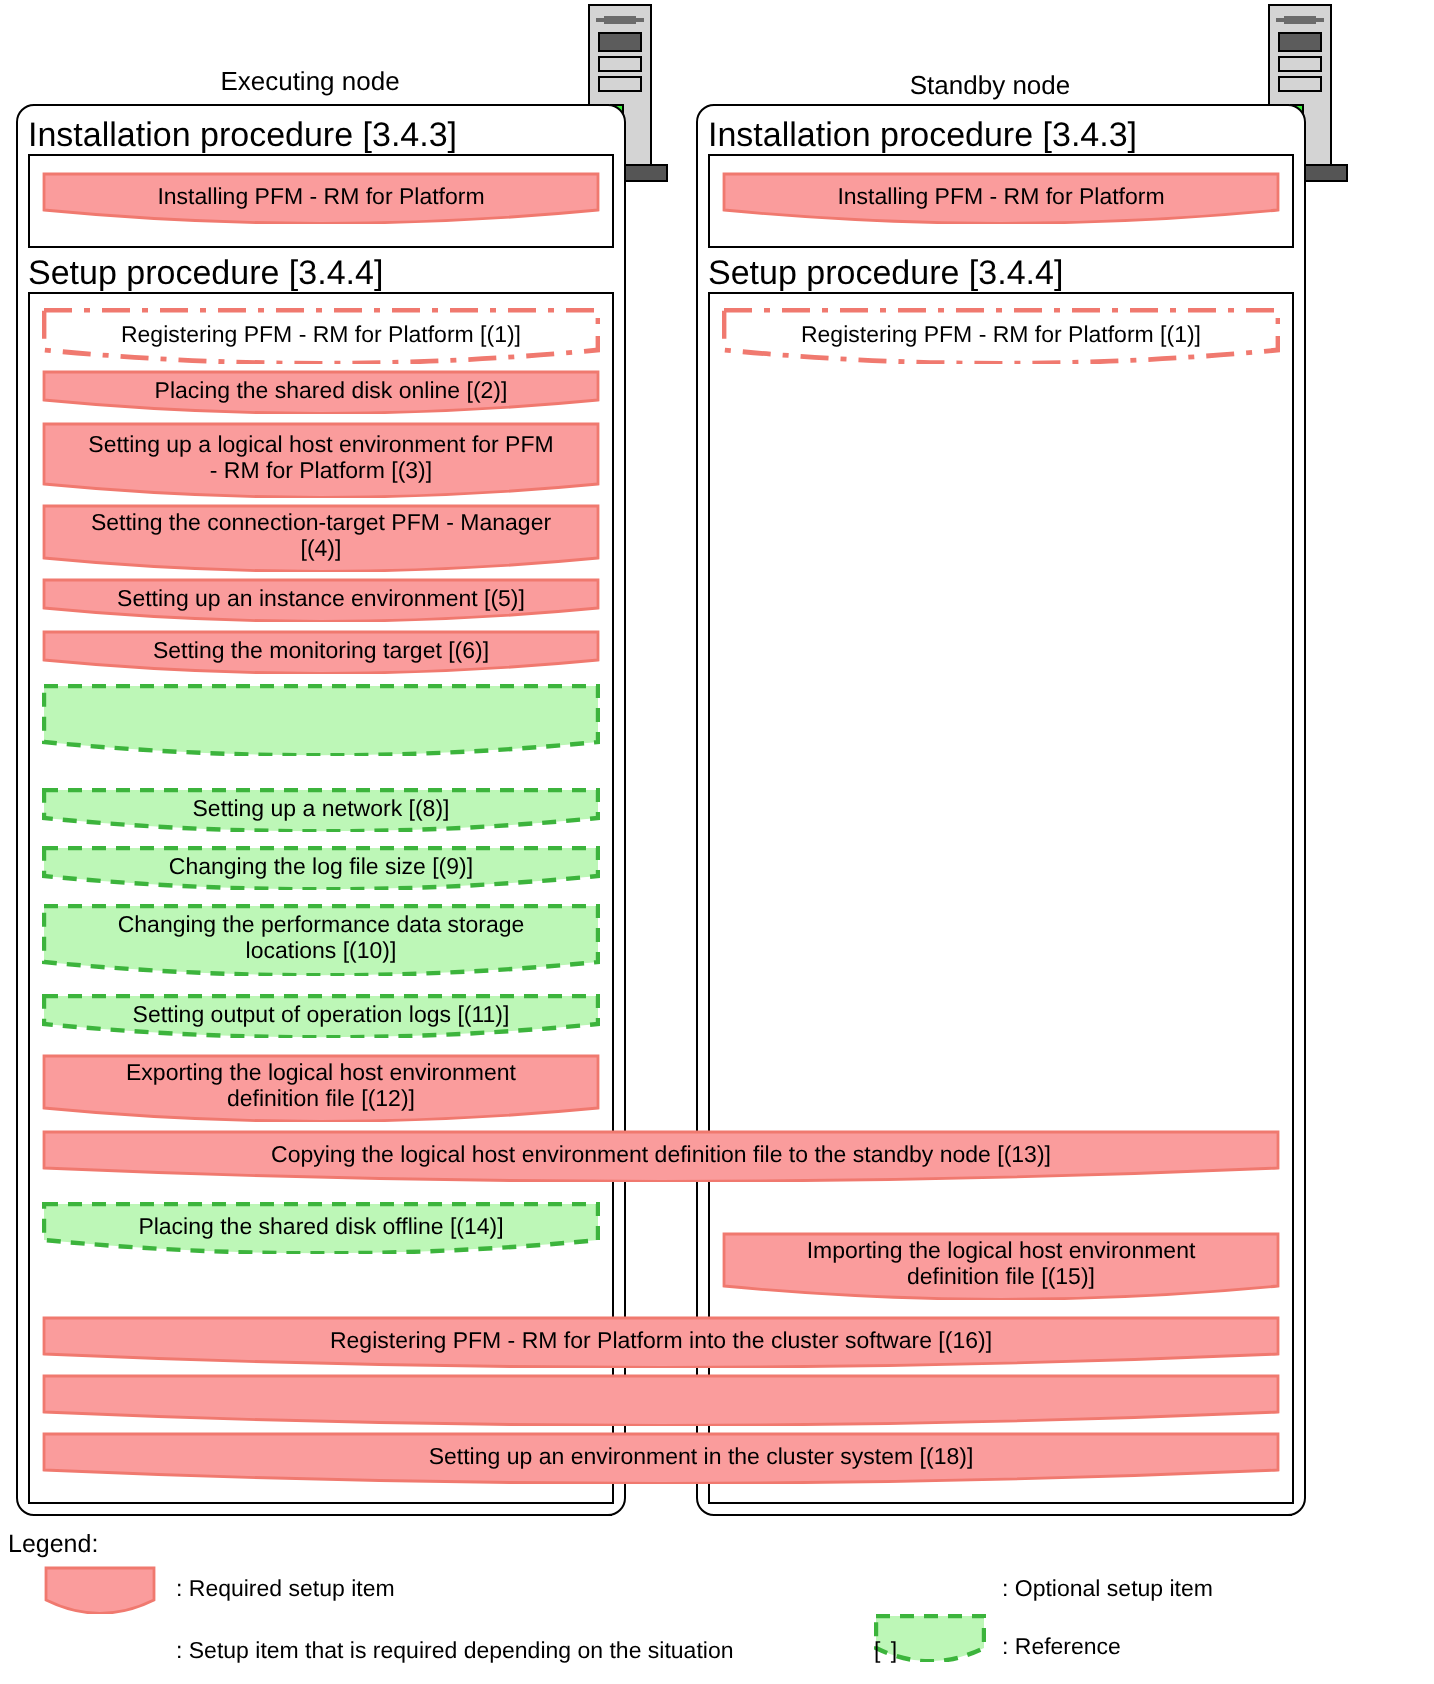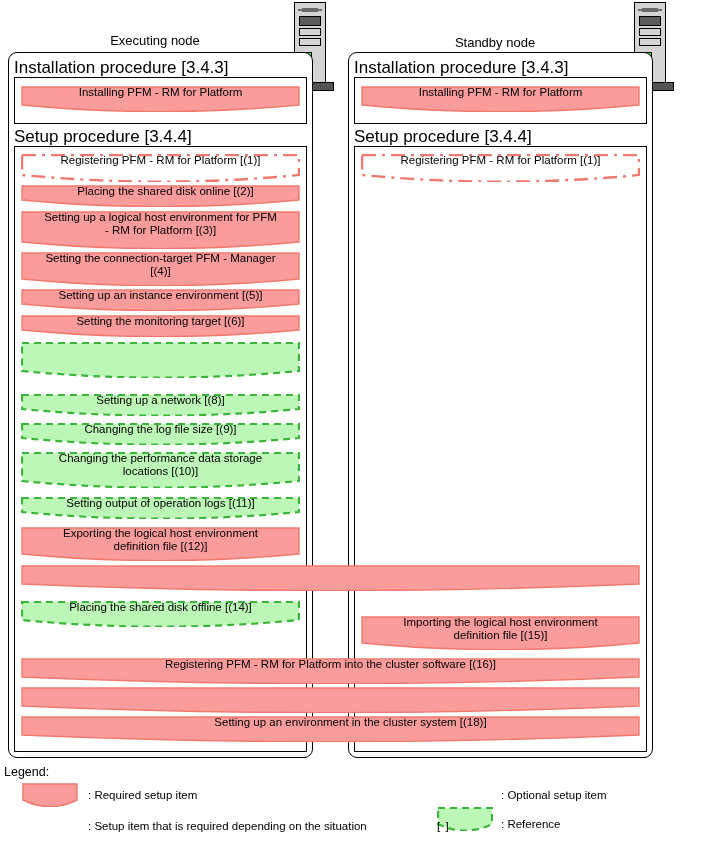--- a/index.html
+++ b/index.html
@@ -25,21 +25,21 @@
   .pc .led{position:absolute;left:19px;top:52px;width:7px;height:7px;background:#3cf03c;border:1.2px solid #000;box-sizing:border-box;}
   .pc .dot{position:absolute;left:21px;top:63px;width:4px;height:4px;background:#000;}
   .pc .base{position:absolute;left:2px;top:82px;width:46px;height:9px;background:#555;border:1.5px solid #000;box-sizing:border-box;}
 
   
   .node-panel{border:1.6px solid #000;border-radius:9px;background:#fff;}
   .section-label{font-size:17px;white-space:nowrap;}
   .section-box{border:1.6px solid #000;background:#fff;}
 
   
-  .shape{position:absolute;display:flex;justify-content:center;
+  .shape{position:absolute;display:flex;align-items:center;justify-content:center;
          text-align:center;font-size:11.5px;line-height:13px;box-sizing:border-box;
          padding:0 6px;}
   .shape svg{position:absolute;left:0;top:0;width:100%;height:100%;}
   .shape .lbl{position:relative;z-index:2;white-space:pre-line;}
 
   
   .legend-title{font-size:12.5px;}
   .legend-txt{font-size:11.5px;white-space:nowrap;}
   .legend-shape{position:relative;}
   .legend-shape svg{position:absolute;left:0;top:0;width:100%;height:100%;}
@@ -199,20 +199,21 @@
       <svg viewBox="0 0 279 34" preserveAspectRatio="none">
         <path d="M1,1 L278,1 L278,27 Q139.5,40.3 1,27 Z" fill="#fa9c9c" stroke="#f0796f" stroke-width="1.4" stroke-linejoin="miter"></path>
       </svg>
       <span class="lbl">Importing the logical host environment
 definition file [(15)]</span>
     </div>
     <div class="shape" style="left: 21px; top: 565px; width: 619px; height: 26px;">
       <svg viewBox="0 0 619 26" preserveAspectRatio="none">
         <path d="M1,1 L618,1 L618,19 Q309.5,32.3 1,19 Z" fill="#fa9c9c" stroke="#f0796f" stroke-width="1.4" stroke-linejoin="miter"></path>
       </svg>
+      <span class="lbl">Copying the logical host environment definition file to the standby node [(13)]</span>
     </div>
     <div class="shape" style="left: 21px; top: 658px; width: 619px; height: 26px;">
       <svg viewBox="0 0 619 26" preserveAspectRatio="none">
         <path d="M1,1 L618,1 L618,19 Q309.5,32.3 1,19 Z" fill="#fa9c9c" stroke="#f0796f" stroke-width="1.4" stroke-linejoin="miter"></path>
       </svg>
       <span class="lbl">Registering PFM - RM for Platform into the cluster software [(16)]</span>
     </div>
     <div class="shape" style="left: 21px; top: 687px; width: 619px; height: 26px;">
       <svg viewBox="0 0 619 26" preserveAspectRatio="none">
         <path d="M1,1 L618,1 L618,19 Q309.5,32.3 1,19 Z" fill="#fa9c9c" stroke="#f0796f" stroke-width="1.4" stroke-linejoin="miter"></path>

